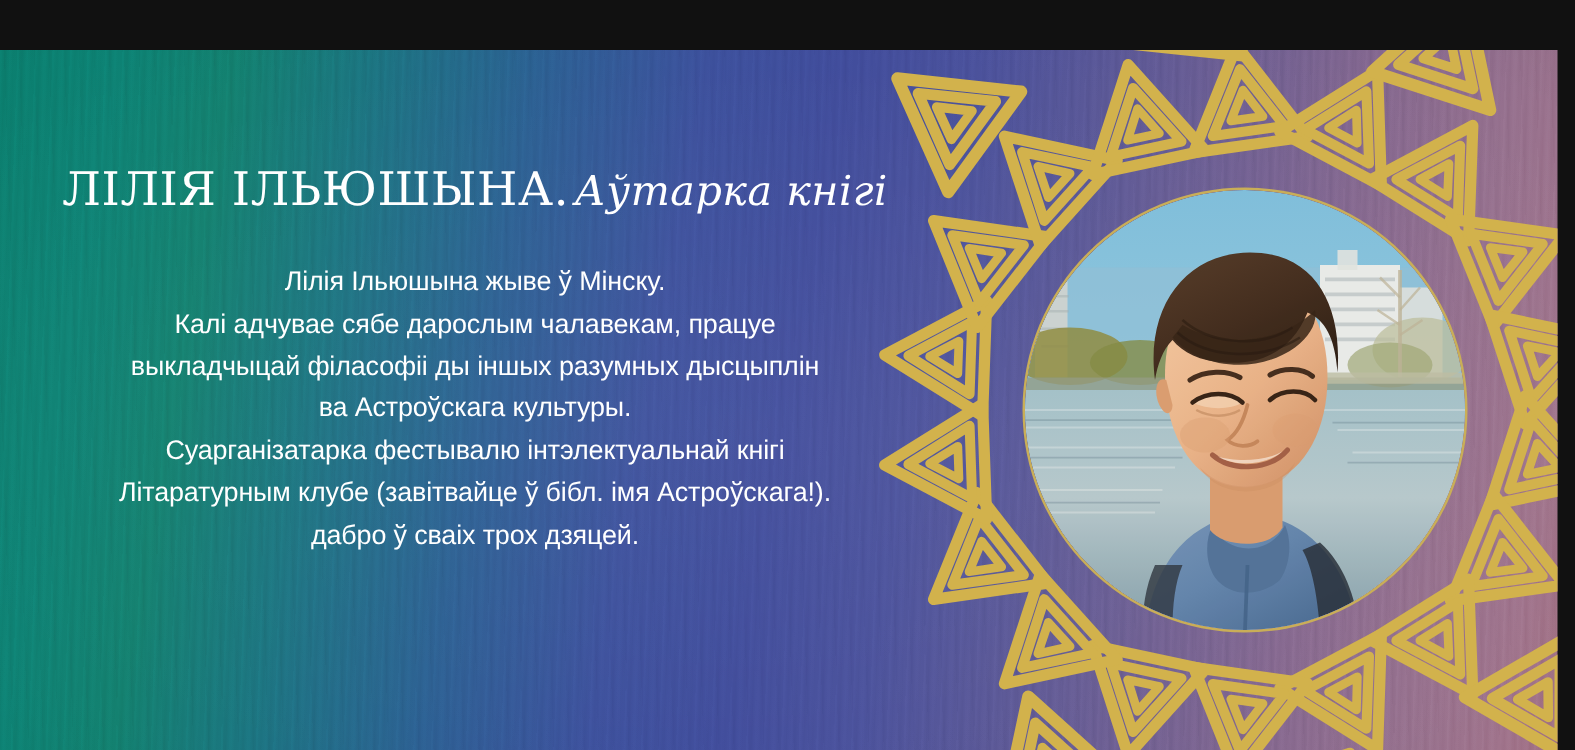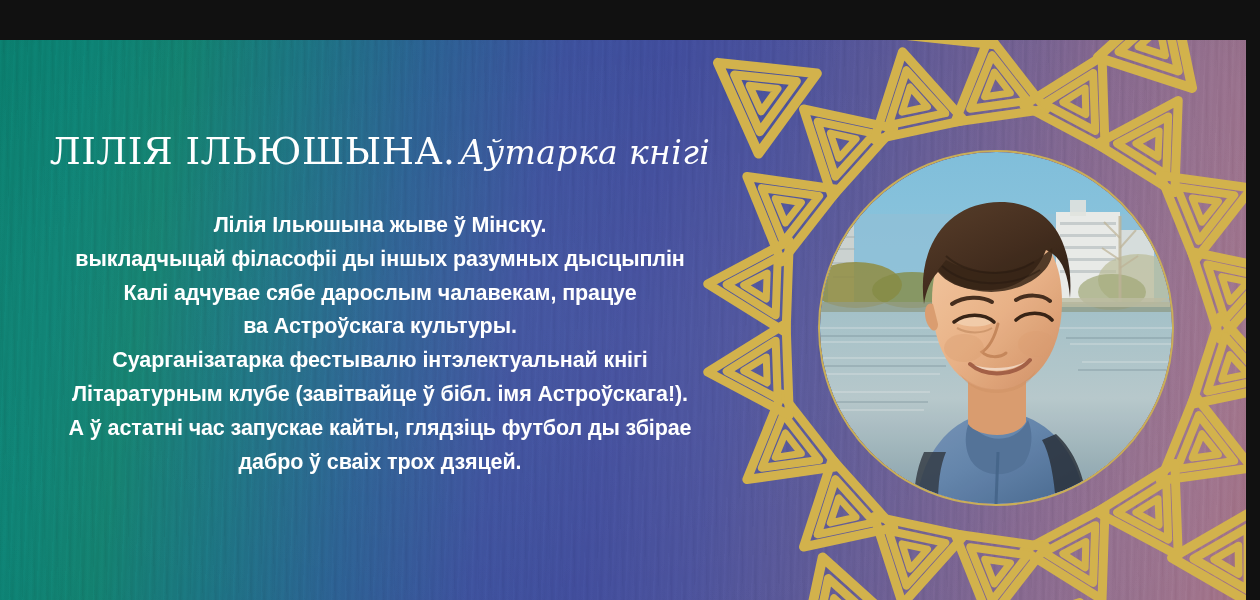--- a/index.html
+++ b/index.html
@@ -106,21 +106,21 @@
     letter-spacing: 0.4px;
   }
   #bio {
     position: absolute;
     left: 0;
     top: 169px;
     width: 760px;
     text-align: center;
     color: #ffffff;
     font-family: "Liberation Sans", sans-serif;
-    font-weight: bold;
+    font-weight: normal;
     font-size: 21.5px;
     line-height: 33.8px;
     letter-spacing: -0.1px;
   }
   #bio .ln { display: block; white-space: nowrap; }
 
   
   #portrait-wrap {
     position: absolute;
     left: 820px;
@@ -190,26 +190,25 @@
 
   <div id="textcol">
 
     <div id="headline">
       <span class="nm">ЛІЛІЯ ІЛЬЮШЫНА.</span>
       <span class="sub">Аўтарка кнігі</span>
     </div>
 
     <div id="bio">
         <span class="ln">Лілія Ільюшына жыве ў Мінску.</span>
+        <span class="ln">Калі адчувае сябе дарослым чалавекам, працуе</span>
         <span class="ln">выкладчыцай філасофіі ды іншых разумных дысцыплін</span>
-        <span class="ln">Калі адчувае сябе дарослым чалавекам, працуе</span>
         <span class="ln">ва Астроўскага культуры.</span>
         <span class="ln">Суарганізатарка фестывалю інтэлектуальнай кнігі</span>
         <span class="ln">Літаратурным клубе (завітвайце ў бібл. імя Астроўскага!).</span>
-        <span class="ln">А ў астатні час запускае кайты, глядзіць футбол ды збірае</span>
         <span class="ln">дабро ў сваіх трох дзяцей.</span>
       </div>
 
   </div>
 
   <div id="portrait-wrap">
     <div id="portrait">
       <svg viewBox="0 0 352 352" xmlns="http://www.w3.org/2000/svg" aria-hidden="true">
         <defs>
           <clipPath id="circ">

